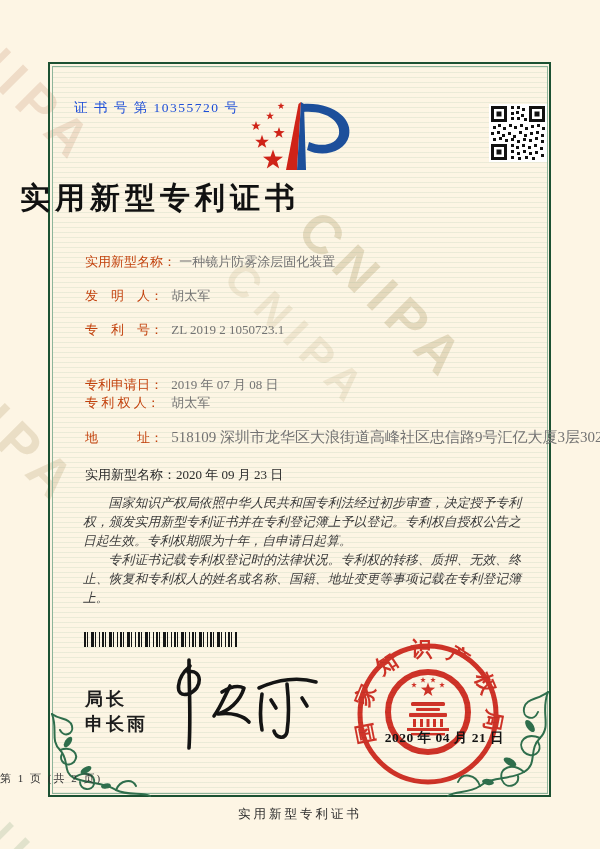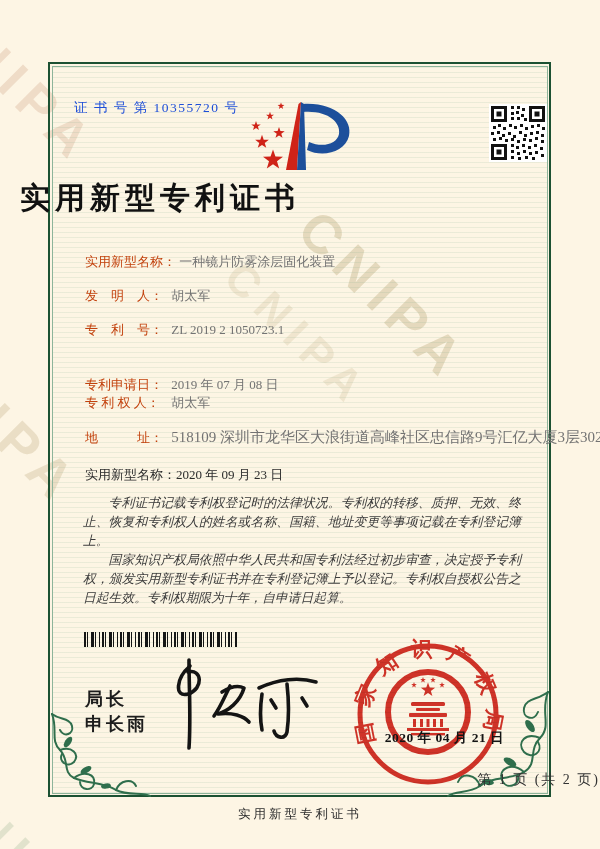--- a/index.html
+++ b/index.html
@@ -76,21 +76,21 @@
   .director-title{top:687px;}
   .director-name{top:712px;}
   .signature{left:156px;top:656px;z-index:5;}
   
   .seal{left:352px;top:638px;z-index:4;opacity:.95;mix-blend-mode:multiply;}
   .seal-date{
     left:352px;top:729px;width:152px;text-align:right;z-index:5;
     font-size:13.5px;font-weight:bold;color:#141414;letter-spacing:.5px;white-space:nowrap;
   }
   
-  .page-info{left:0;right:0;top:771px;text-align:right;font-size:14px;
+  .page-info{left:0;right:0;top:771px;text-align:left;font-size:11px;
     letter-spacing:2px;z-index:4;color:#333;}
   .cont-note{left:0;right:0;top:806px;text-align:center;font-size:12.5px;
     letter-spacing:3px;z-index:4;color:#2e2e2e;}
 </style>
 </head>
 <body>
 
 <div class="wm wm1">CNIPA</div>
 <div class="wm wm2">CNIPA</div>
 <div class="wm wm3">CNIPA</div>
@@ -203,22 +203,22 @@
 <div class="abs row r5">
   <span class="lbl">地　　　址：</span>
   <span class="val">518109 深圳市龙华区大浪街道高峰社区忠信路9号汇亿大厦3层302</span>
 </div>
 
 <div class="abs rgrant">
   <span>实用新型名称：</span><span>2020 年 09 月 23 日</span>
 </div>
 
 <div class="abs body-text">
+  <p>国家知识产权局依照中华人民共和国专利法经过初步审查，决定授予专利权，颁发实用新型专利证书并在专利登记簿上予以登记。专利权自授权公告之日起生效。专利权期限为十年，自申请日起算。</p>
   <p>专利证书记载专利权登记时的法律状况。专利权的转移、质押、无效、终止、恢复和专利权人的姓名或名称、国籍、地址变更等事项记载在专利登记簿上。</p>
-  <p>国家知识产权局依照中华人民共和国专利法经过初步审查，决定授予专利权，颁发实用新型专利证书并在专利登记簿上予以登记。专利权自授权公告之日起生效。专利权期限为十年，自申请日起算。</p>
 </div>
 
 <div class="abs barcode"></div>
 
 <div class="abs director director-title">局长</div>
 <div class="abs director director-name">申长雨</div>
 
 <svg class="abs signature" width="170" height="96" viewBox="0 0 170 96">
   <g fill="none" stroke="#141414" stroke-width="3.6" stroke-linecap="round" stroke-linejoin="round">
     <path d="M34,10 C20,22 18,42 32,38 C48,33 46,12 32,16"></path>

